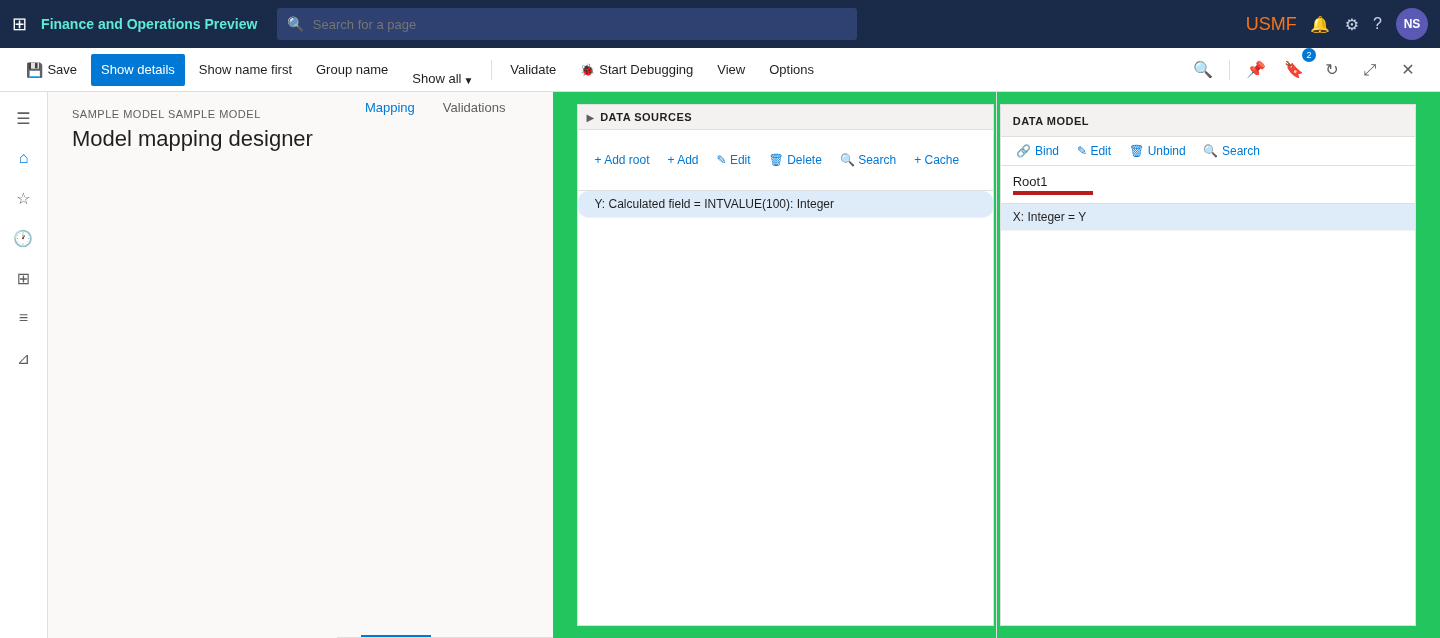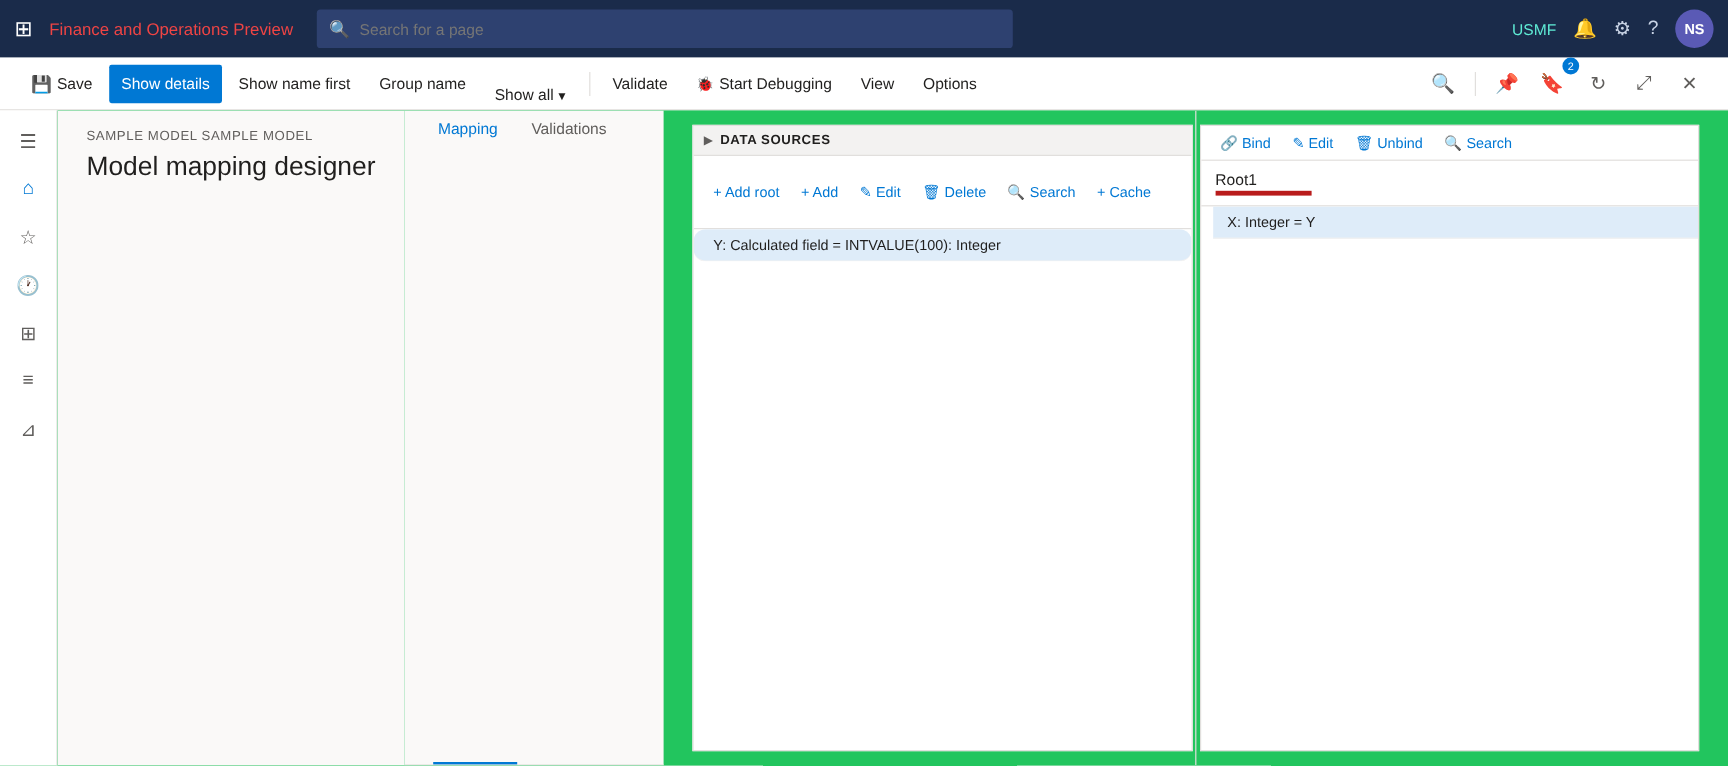--- a/index.html
+++ b/index.html
@@ -3,31 +3,31 @@
   <meta charset="utf-8">
   <style>
     * { margin: 0; padding: 0; box-sizing: border-box; }
     body { font-family: 'Segoe UI', Arial, sans-serif; font-size: 13px; background: #f3f2f1; width: 1440px; height: 638px; overflow: hidden; }
 
     
     .top-nav {
       display: flex; align-items: center; background: #1a2b4a; height: 48px; padding: 0 12px; gap: 10px;
     }
     .top-nav .grid-icon { color: #fff; font-size: 18px; margin-right: 4px; cursor: pointer; }
-    .top-nav .app-title { color: #ef4444; font-size: 14px; font-weight: 400; white-space: nowrap; margin-right: 10px; }
+    .top-nav .app-title { color: #5eead4; font-size: 14px; font-weight: 700; white-space: nowrap; margin-right: 10px; }
     .search-bar {
       flex: 1; max-width: 580px; background: #2e4170; border-radius: 3px; display: flex; align-items: center;
       padding: 0 10px; height: 32px; gap: 8px; cursor: text;
     }
     .search-bar input {
       background: transparent; border: none; outline: none; color: #bfc9d9; font-size: 13px; width: 100%;
     }
     .search-bar .search-icon-nav { color: #9aa8be; font-size: 14px; }
     .top-nav-right { display: flex; align-items: center; gap: 14px; margin-left: auto; }
-    .top-nav-right .nav-text { color: #5eead4; font-size: 13px; }
+    .top-nav-right .nav-text { color: #f97316; font-size: 18px; }
     .top-nav-right .nav-icon { color: #c8d3e5; font-size: 16px; cursor: pointer; position: relative; }
     .badge {
       position: absolute; top: -6px; right: -6px; background: #0078d4; color: #fff; border-radius: 50%;
       font-size: 9px; width: 14px; height: 14px; display: flex; align-items: center; justify-content: center;
     }
     .avatar {
       width: 32px; height: 32px; border-radius: 50%; background: #5a5ab5; color: #fff;
       display: flex; align-items: center; justify-content: center; font-size: 12px; font-weight: 600;
     }
 
@@ -125,21 +125,21 @@
     }
     .root-def-section { padding: 8px 12px; border-bottom: 1px solid #e1dfdd; }
     .root-def-label { font-size: 11px; color: #605e5c; margin-bottom: 4px; }
     .root-def-value {
       font-size: 13px; color: #201f1e; border-bottom: 4px solid #b91c1c; display: inline-block; padding-bottom: 2px; min-width: 80px;
     }
     .dm-list { flex: 1; overflow-y: auto; }
     .dm-item {
       padding: 6px 12px; font-size: 12px; cursor: pointer; color: #201f1e; border-bottom: 1px solid #f3f2f1;
     }
-    .dm-item.selected { background: #deecf9; margin-left: 10px; }
+    .dm-item.selected { background: #deecf9; }
 
     
     .panel-divider {
       width: 6px; display: flex; align-items: center; justify-content: center; cursor: col-resize; flex-shrink: 0;
     }
     .panel-divider-inner { width: 1px; height: 100%; background: #e1dfdd; }
   </style>
 </head>
 <body>
 
@@ -265,20 +265,23 @@
             <span>Y: Calculated field = INTVALUE(100): Integer</span>
           </div>
         </div>
       </div>
 
       <div class="panel-divider">
         <div class="panel-divider-inner"></div>
       </div>
 
       <div class="right-panel">
+        <div class="dm-header">
+          <span class="dm-title">DATA MODEL</span>
+        </div>
         <div class="dm-toolbar">
           <button class="dm-btn">
             <span>🔗 Bind</span>
           </button>
           <button class="dm-btn">
             <span>✎ Edit</span>
           </button>
           <button class="dm-btn">
             <span>🗑 Unbind</span>
           </button>

